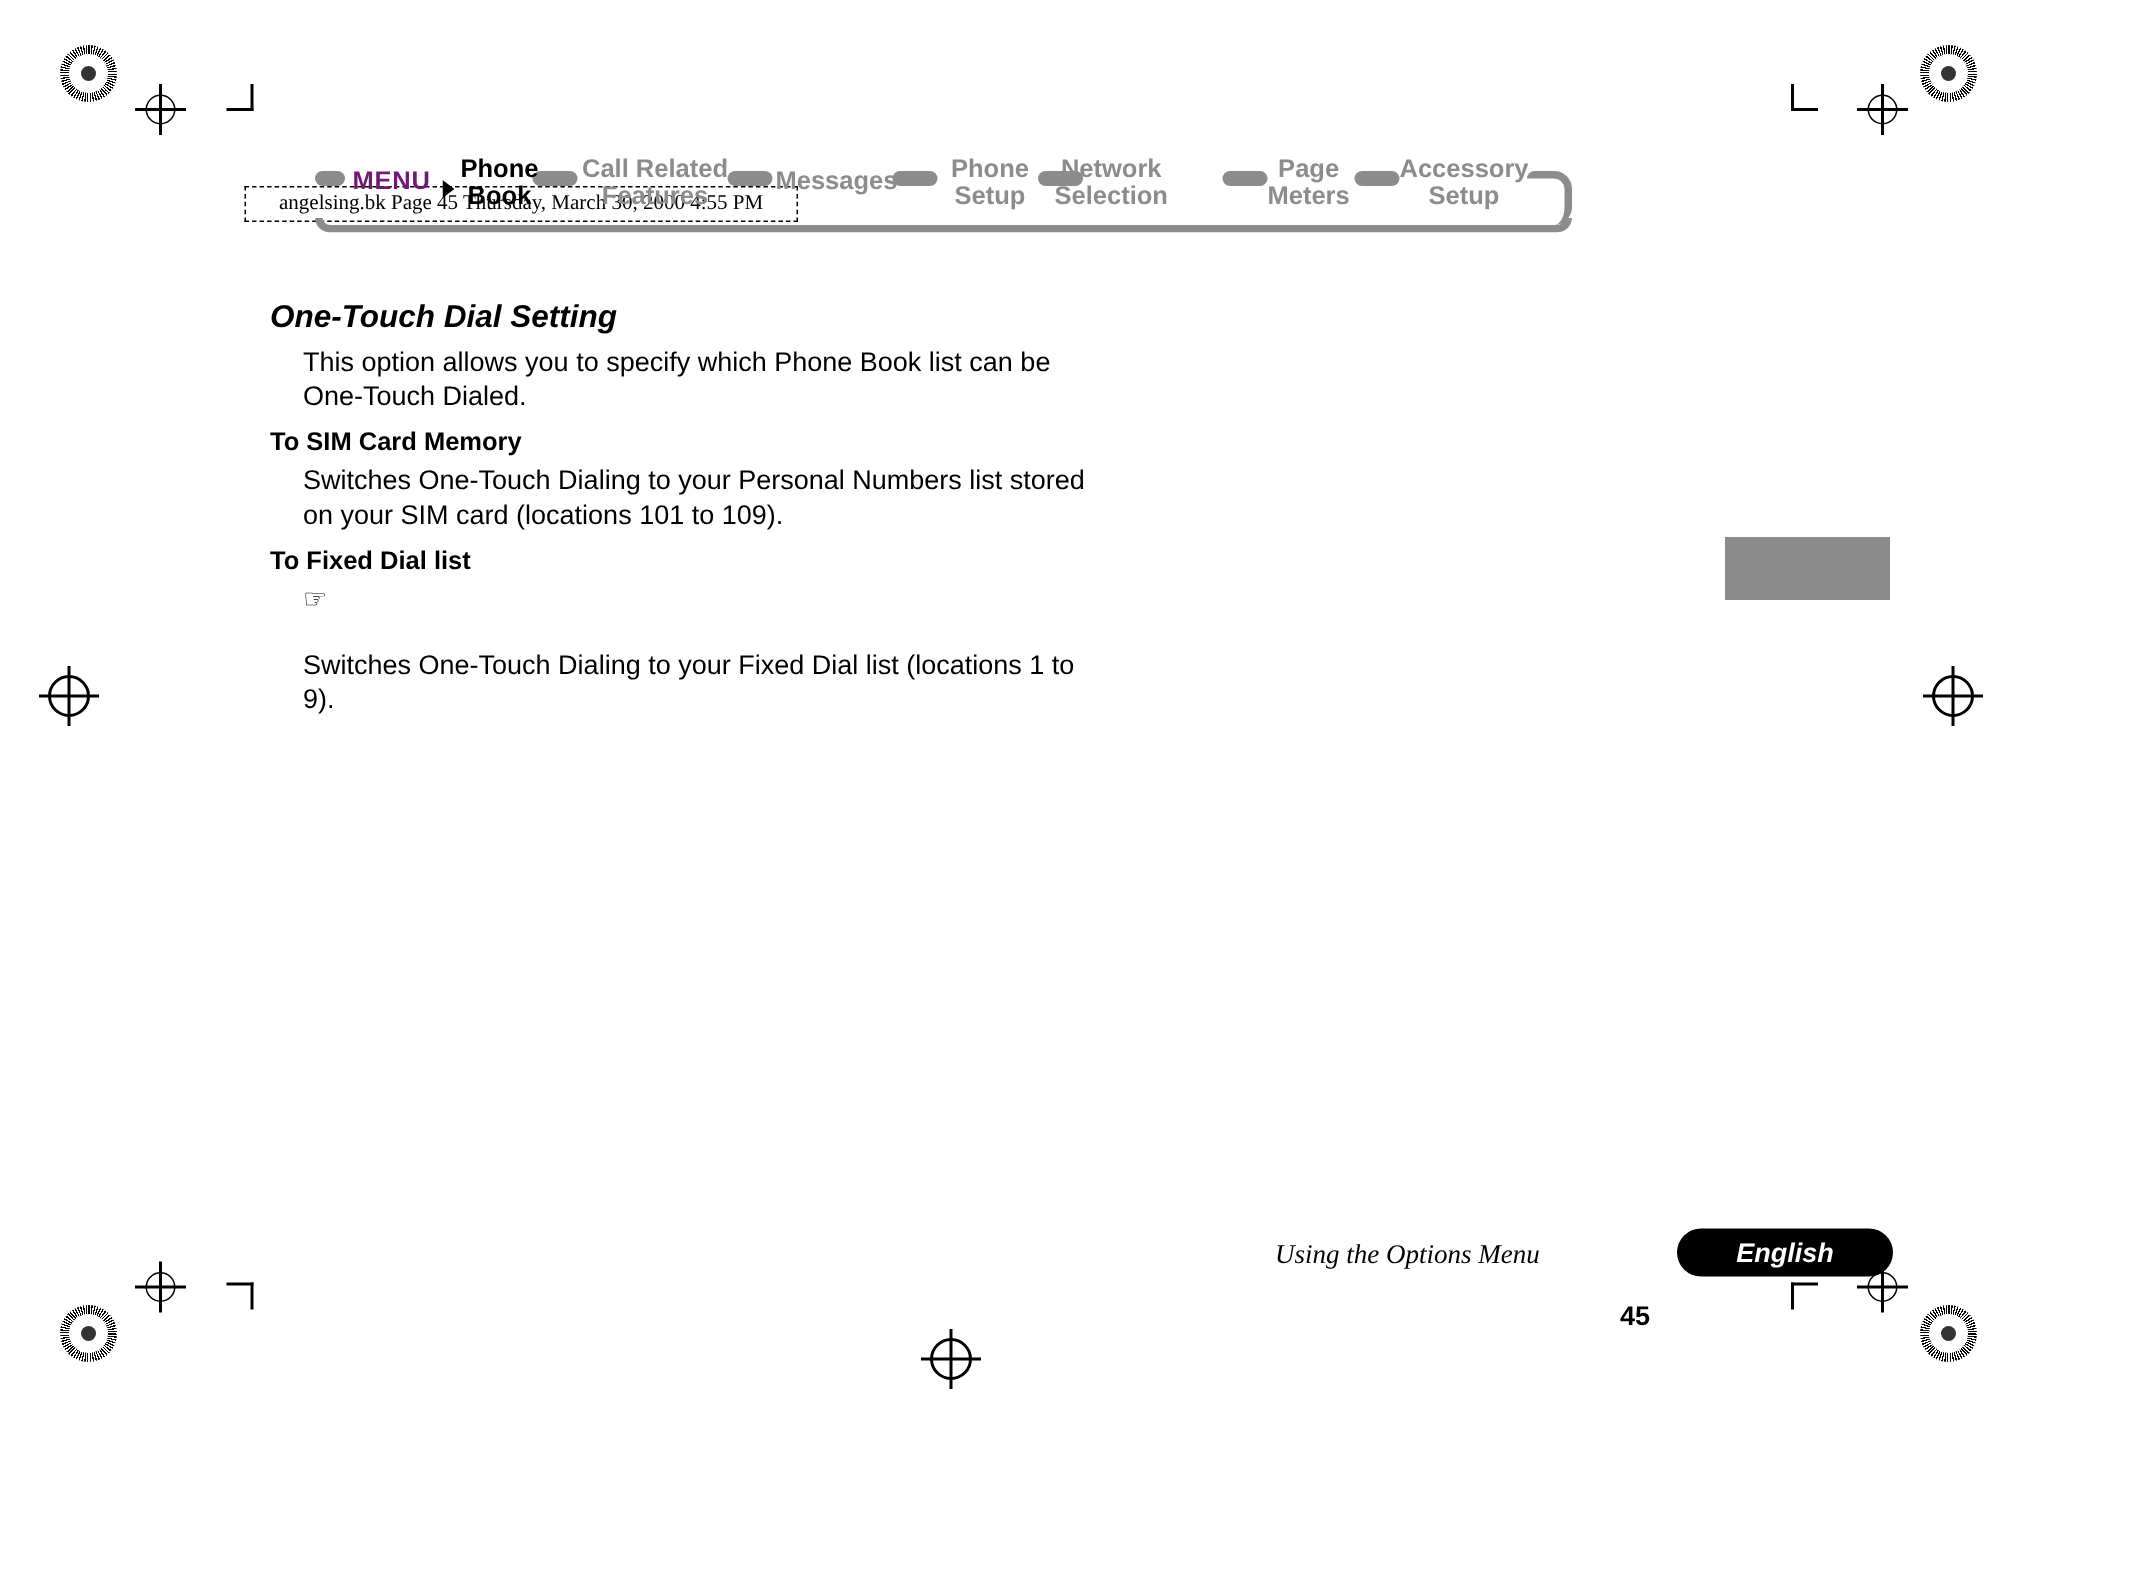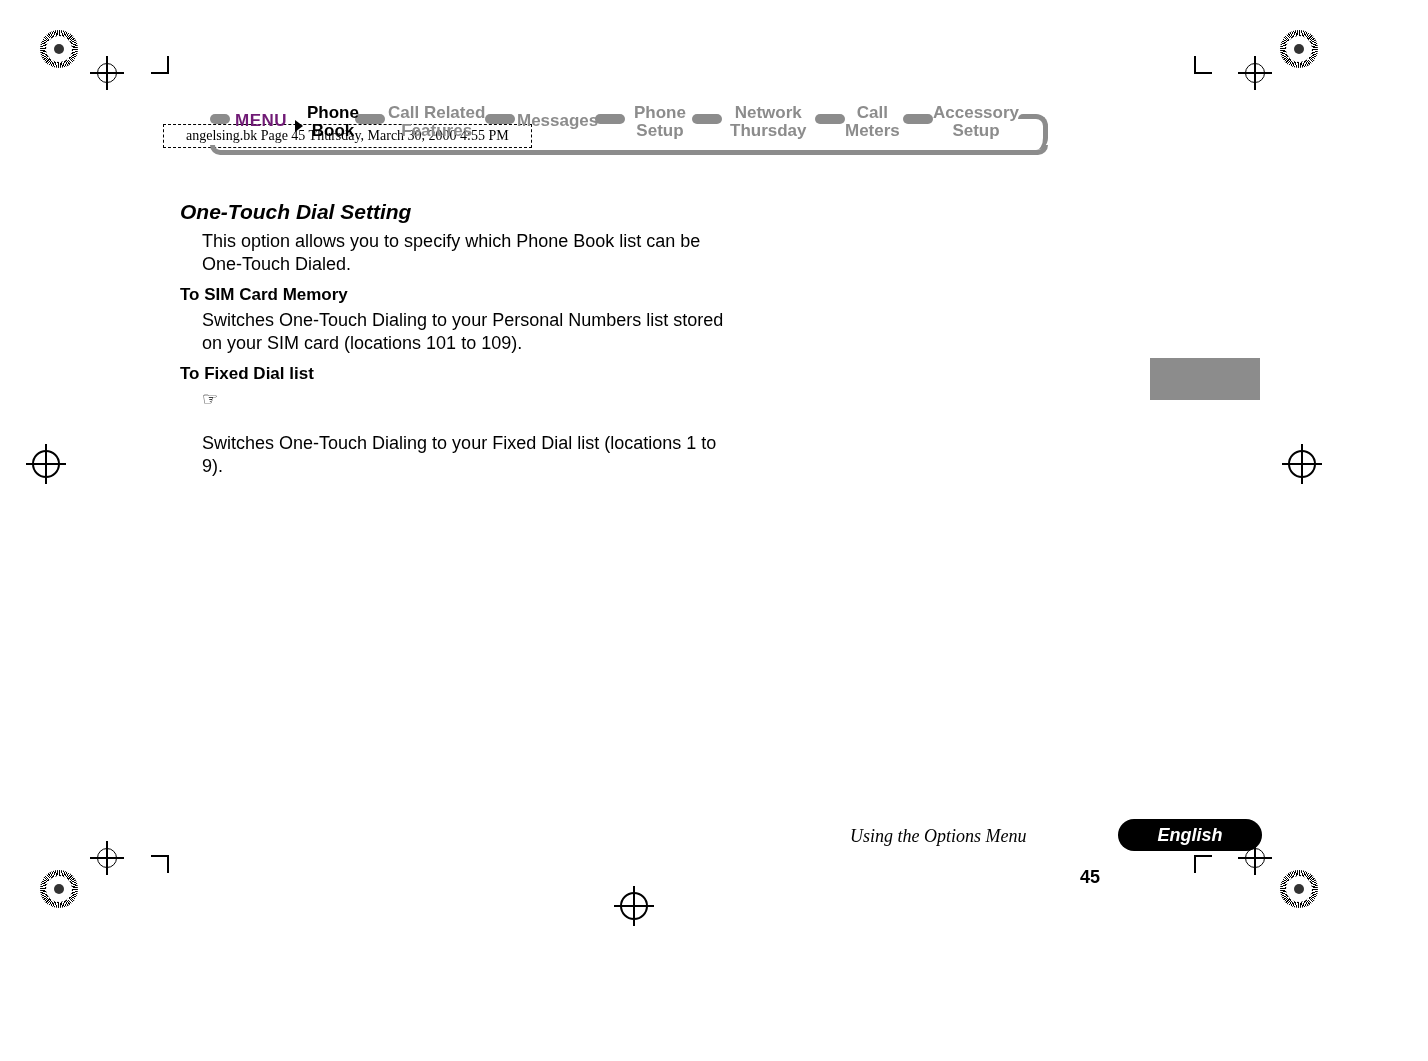--- a/index.html
+++ b/index.html
@@ -156,26 +156,26 @@
     <div>Call Related</div>
     <div>Features</div>
   </div>
   <div class="menu-item menu-inactive" style="left:307px; top:12px;">
     <div>Messages</div>
   </div>
   <div class="menu-item menu-inactive" style="left:424px; top:4px;">
     <div>Phone</div>
     <div>Setup</div>
   </div>
-  <div class="menu-item menu-inactive" style="left:520px; top:4px;">
+  <div class="menu-item menu-inactive" style="left:493px; top:4px;">
     <div>Network</div>
-    <div>Thursday</div>
+    <div>Selection</div>
   </div>
   <div class="menu-item menu-inactive" style="left:635px; top:4px;">
-    <div>Call</div>
+    <div>Page</div>
     <div>Meters</div>
   </div>
   <div class="menu-item menu-inactive" style="left:723px; top:4px;">
     <div>Accessory</div>
     <div>Setup</div>
   </div>
 </div>
 
 <div class="content">
   <div class="h2">One-Touch Dial Setting</div>

